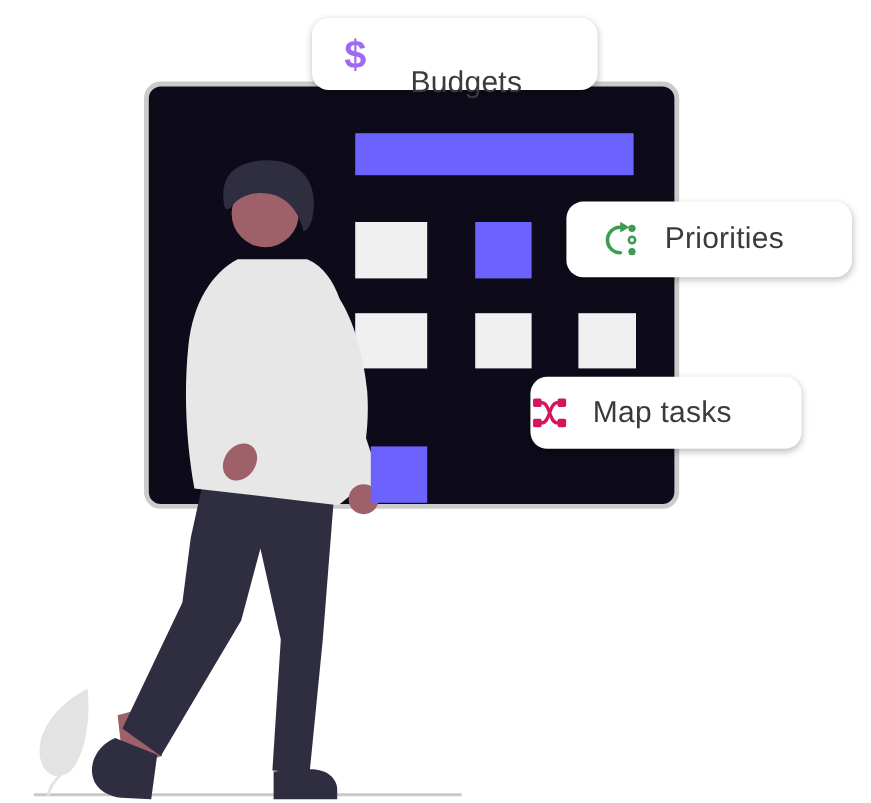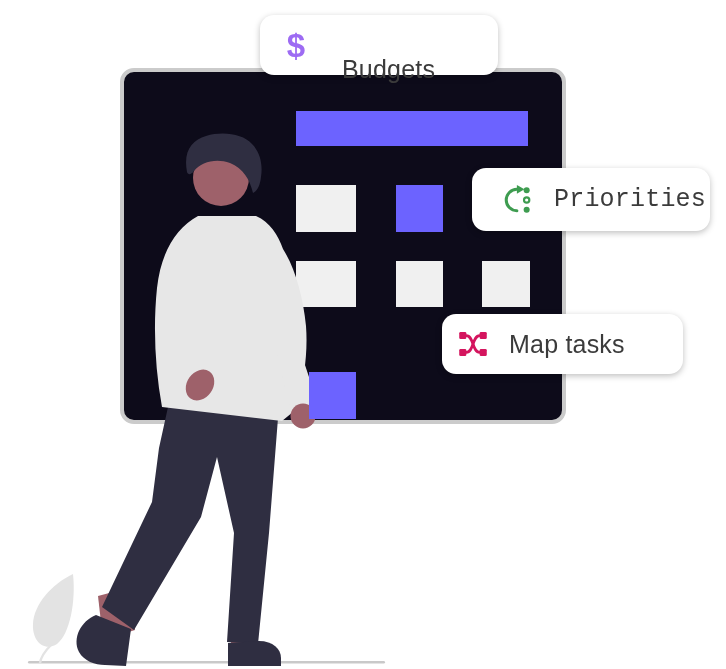--- a/index.html
+++ b/index.html
@@ -14,22 +14,22 @@
   .sq.r1c2{left:272px;top:113px;width:47px;height:47px;}
   .sq.r2c1{left:172px;top:189px;width:60px;height:46px;}
   .sq.r2c2{left:272px;top:189px;width:47px;height:46px;}
   .sq.r2c3{left:358px;top:189px;width:48px;height:46px;}
   
   .figure-layer{position:absolute;left:0;top:0;width:726px;height:669px;z-index:2;}
   
   .card{position:absolute;z-index:3;background:#ffffff;border-radius:14px;
         box-shadow:0 2px 6px rgba(0,0,0,0.25);display:flex;align-items:center;}
   .card-budgets{left:260px;top:15px;width:214px;height:60px;padding-left:24px;}
-  .card-priorities{left:472px;top:168px;width:210px;height:63px;padding-left:28px;font-family:Liberation Mono, monospace;}
-  .card-map{left:442px;top:314px;width:226px;height:60px;padding-left:15px;}
+  .card-priorities{left:472px;top:168px;width:210px;height:63px;padding-left:28px;}
+  .card-map{left:442px;top:314px;width:226px;height:60px;}
   .card-label{font-size:25px;color:#3b3b3b;letter-spacing:0.2px;}
   .card-budgets .card-label{margin-left:34px;margin-top:48px;}
   .card-priorities .card-label{margin-left:22px;}
   .card-map .card-label{margin-left:20px;}
   .dollar-glyph{display:inline-block;width:24px;text-align:center;
                 font-size:33px;font-weight:600;line-height:1;}
   .icon-svg{display:block;width:32px;height:32px;}
 </style>
 </head>
 <body>

